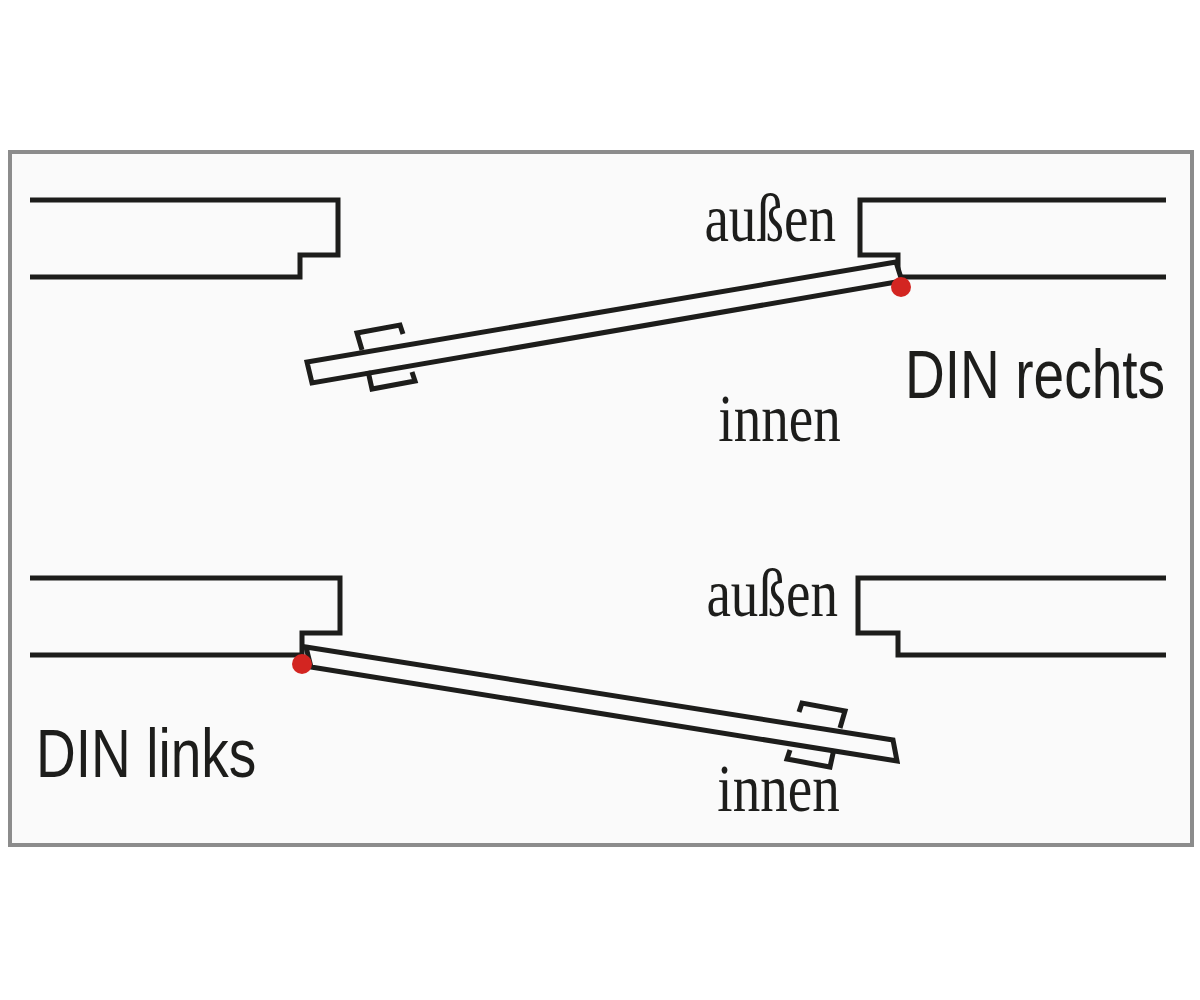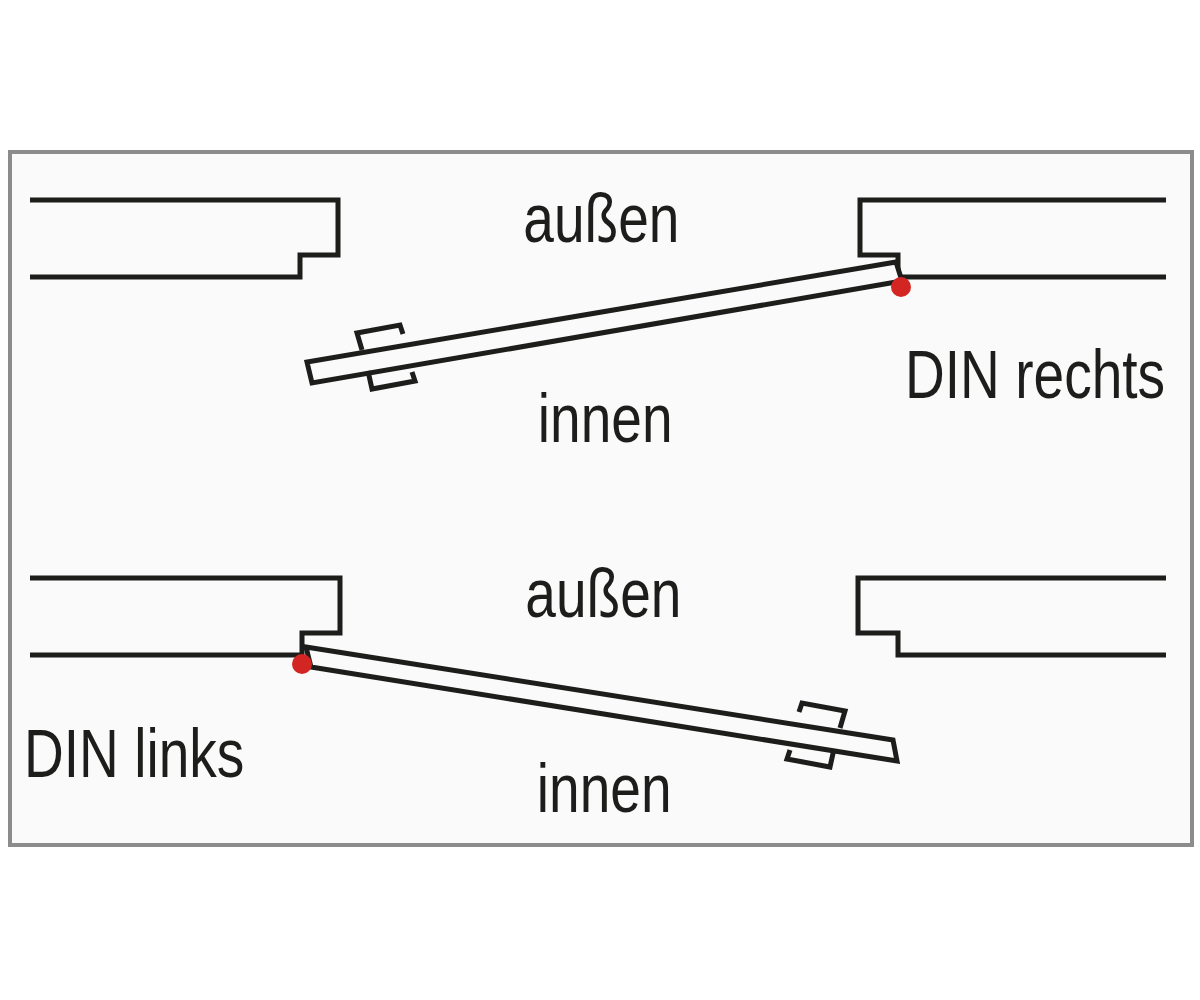--- a/index.html
+++ b/index.html
@@ -9,21 +9,21 @@
     font-family:"Liberation Sans", sans-serif;
     position:relative;overflow:hidden;
   }
   .stage{position:absolute;left:0;top:0;width:1200px;height:1000px;}
   .label{
     position:absolute;
     font-size:68px;line-height:68px;
     color:#1d1d1b;
     white-space:nowrap;
   }
-  .label.centered{width:500px;text-align:center;}
+  .label.centered{width:500px;text-align:right;font-family:Liberation Serif, serif;}
   .squeeze{display:inline-block;transform:scaleX(0.81);transform-origin:50% 50%;}
   .squeeze-left{display:inline-block;transform:scaleX(0.81);transform-origin:0 50%;}
 </style>
 </head>
 <body>
 
 <svg class="stage" viewBox="0 0 1200 1000" xmlns="http://www.w3.org/2000/svg">
 
   <rect x="10" y="152" width="1182" height="693" fill="#fafafa" stroke-width="4" stroke="#8c8c8c"></rect>
 
@@ -65,15 +65,15 @@
 </div>
 
 <div class="label centered" style="left:353px;top:559px;">
   <span class="squeeze">außen</span>
 </div>
 
 <div class="label centered" style="left:354px;top:754px;">
   <span class="squeeze">innen</span>
 </div>
 
-<div class="label" style="left:24px;top:719px;">
+<div class="label" style="left:36px;top:719px;">
   <span class="squeeze-left">DIN links</span>
 </div>
 
 </body></html>

